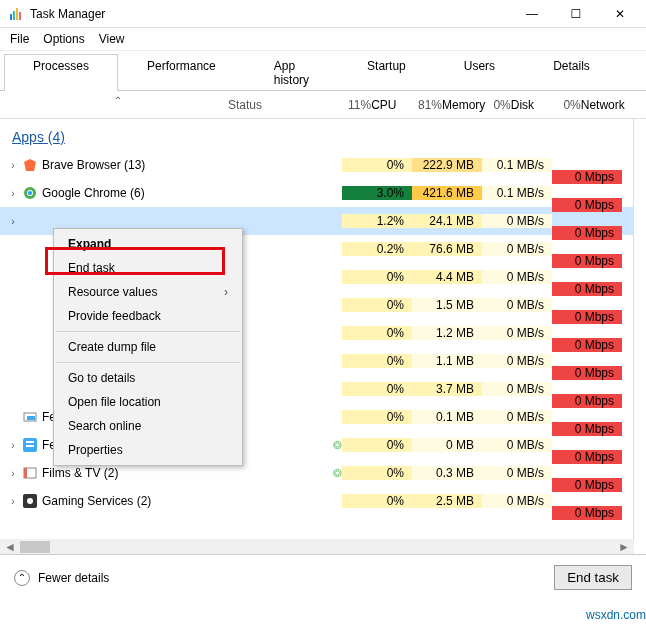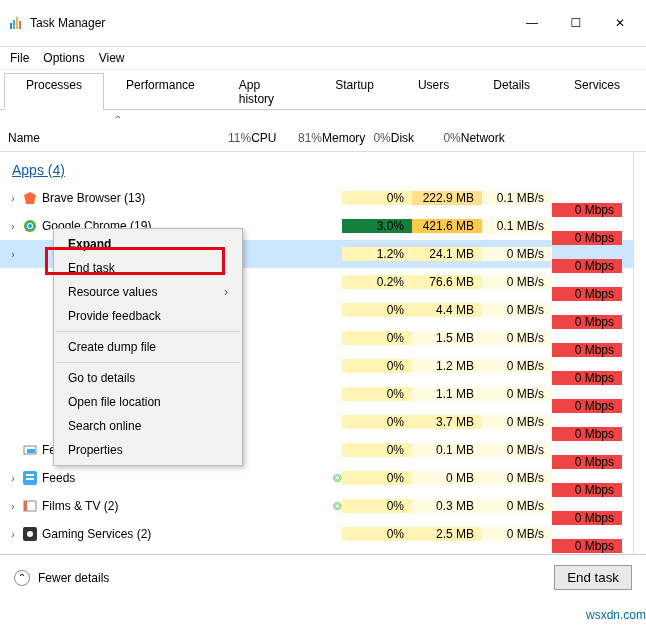--- a/index.html
+++ b/index.html
@@ -7,21 +7,21 @@
     margin: 0;
     font-family: "Segoe UI", Tahoma, sans-serif;
     font-size: 12px;
     background: #fff;
     width: 646px;
     height: 628px;
     position: relative;
     color: #000;
   }
   .titlebar {
-    height: 47px;
+    height: 28px;
     display: flex;
     align-items: center;
     padding: 0 4px 0 8px;
     border-bottom: 1px solid #ddd;
   }
   .titlebar .title { margin-left: 6px; font-size: 12px; }
   .titlebar .spacer { flex: 1; }
   .titlebtn {
     width: 44px; height: 30px;
     display: flex; align-items: center; justify-content: center;
@@ -34,21 +34,21 @@
     border-bottom: 1px solid #eee;
   }
   .menubar span { cursor: default; }
   .tabs {
     display: flex;
     padding: 0 4px;
     border-bottom: 1px solid #ccc;
     margin-top: 2px;
   }
   .tab {
-    padding: 4px 21px;
+    padding: 4px 28px;
     border: 1px solid transparent;
     border-bottom: none;
     position: relative;
     top: 1px;
   }
   .tab.active {
     border-color: #ccc;
     background: #fff;
   }
   .colheads {
@@ -179,22 +179,22 @@
   <div class="tab">App history</div>
   <div class="tab">Startup</div>
   <div class="tab">Users</div>
   <div class="tab">Details</div>
   <div class="tab">Services</div>
 </div>
 
 <div class="colheads">
   <div class="col-name">
     <span class="arrow">⌃</span>
-    <span>Name</span>
-  </div>
+  </div>
+  <div class="col-status">Status</div>
   <div class="col-num">
     <span class="pct">11%</span>
     <span>CPU</span>
   </div>
   <div class="col-num">
     <span class="pct">81%</span>
     <span>Memory</span>
   </div>
   <div class="col-num">
     <span class="pct">0%</span>
@@ -232,21 +232,21 @@
   <div class="row">
     <div class="cell-name">
       <span class="chev">›</span>
       <span class="icon-slot">
           <svg width="14" height="14">
             <circle cx="7" cy="7" r="6" fill="#4caf50"></circle>
             <circle cx="7" cy="7" r="3" fill="#fff"></circle>
             <circle cx="7" cy="7" r="2" fill="#2196f3"></circle>
           </svg>
         </span>
-      <span>Google Chrome (19)</span>
+      <span>Google Chrome (6)</span>
     </div>
     <div class="cell-num c-cpu-2">3.0%</div>
     <div class="cell-num c-mem-3">421.6 MB</div>
     <div class="cell-num c-disk-1">0.1 MB/s</div>
     <div class="cell-num c-net-0">0 Mbps</div>
   </div>
 
   <div class="row sel">
     <div class="cell-name">
       <span class="chev">›</span>

